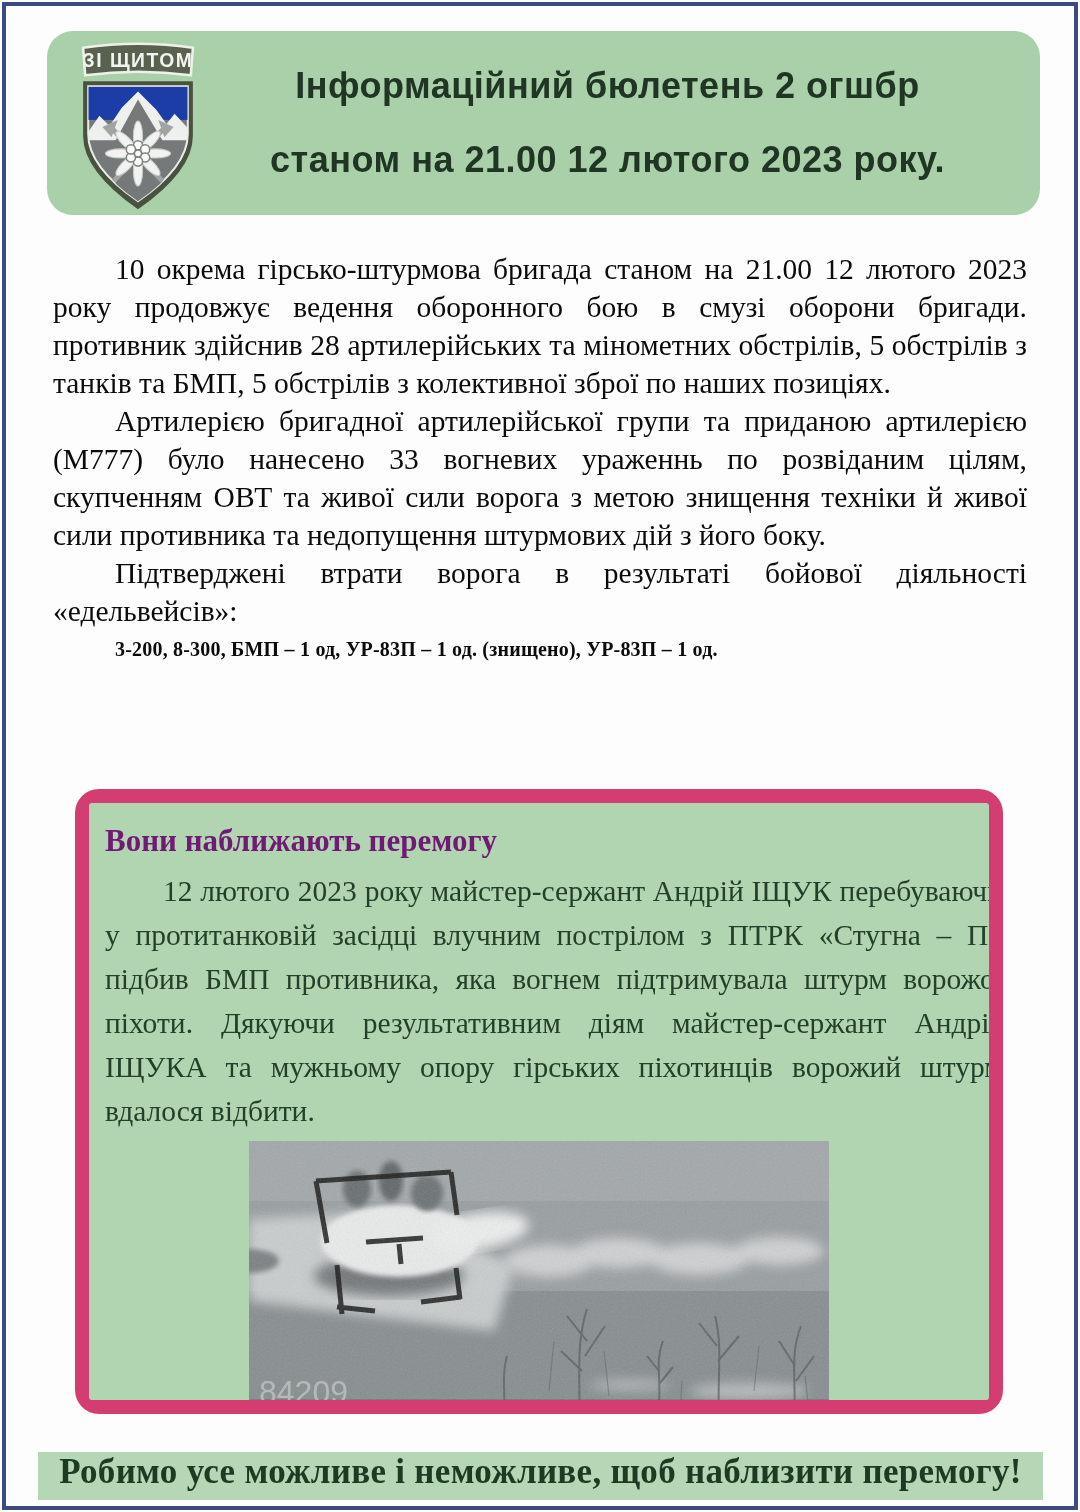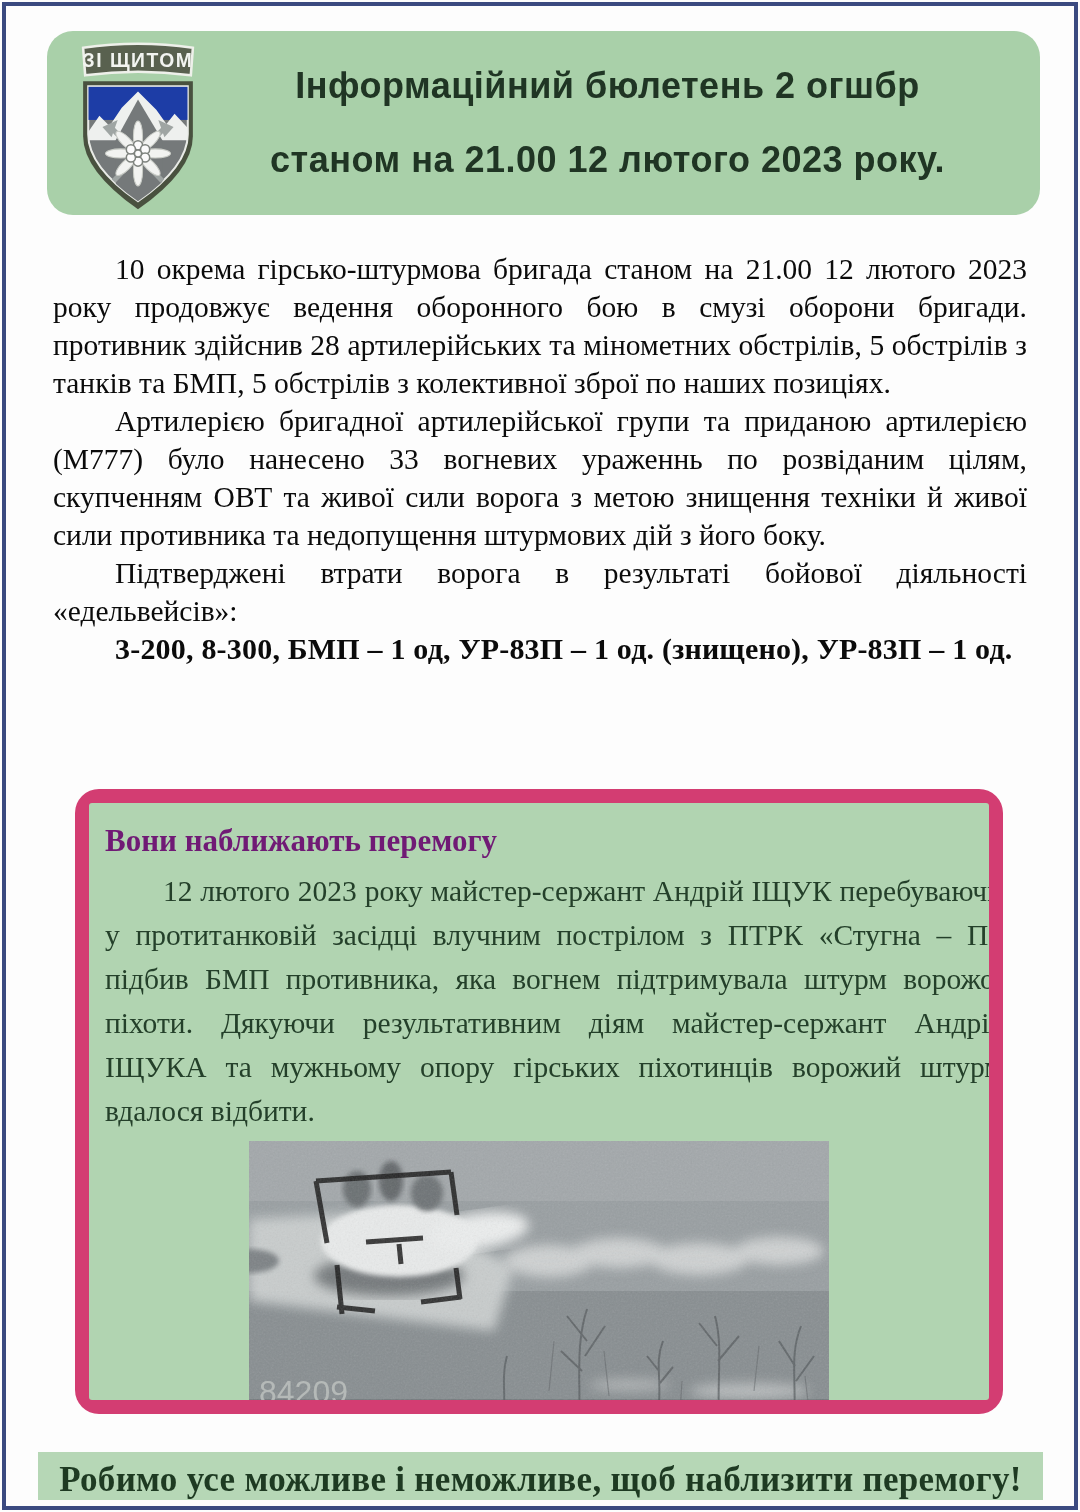--- a/index.html
+++ b/index.html
@@ -22,21 +22,21 @@
     font-family:"Liberation Sans", sans-serif;font-weight:bold;font-size:36px;
     letter-spacing:.5px;
   }
   
   .content{
     position:absolute;left:53px;top:250px;width:974px;color:#0b0b0b;
     font-size:29.5px;line-height:38px;text-align:justify;
   }
   .content p{margin:0;text-indent:62px;}
   .losses{
-    font-weight:bold;text-indent:18px;font-size:30px;margin-top:3px;
+    font-weight:bold;text-indent:18px;font-size:20px;margin-top:3px;
     white-space:nowrap;letter-spacing:.2px;
   }
   
   .pink-box{
     position:absolute;left:75px;top:789px;width:928px;height:625px;
     background:#d33d72;border-radius:24px;padding:14px;box-sizing:border-box;
   }
   .green-inner{
     width:100%;height:100%;background:#b1d4b1;overflow:hidden;border-radius:3px;
     padding:12px 0 0 16px;box-sizing:border-box;
@@ -47,21 +47,21 @@
   }
   .note-text{
     font-size:29.5px;line-height:44px;color:#24402a;text-align:justify;
     text-indent:58px;margin:0 -14px 0 0;
   }
   .photo-wrap{width:580px;height:287px;margin:8px 0 0 144px;}
   .photo-wrap svg{display:block;}
   
   .banner{
     position:absolute;left:38px;top:1452px;width:1005px;height:48px;
-    background:#b6d7b6;display:flex;align-items:flex-end;justify-content:center;
+    background:#b6d7b6;display:flex;align-items:flex-start;justify-content:center;
     font-weight:bold;font-size:35px;color:#1e3a22;letter-spacing:.3px;
   }
 </style>
 </head>
 <body>
 
 <div class="page">
   <div class="frame"></div>
 
   <div class="header">

